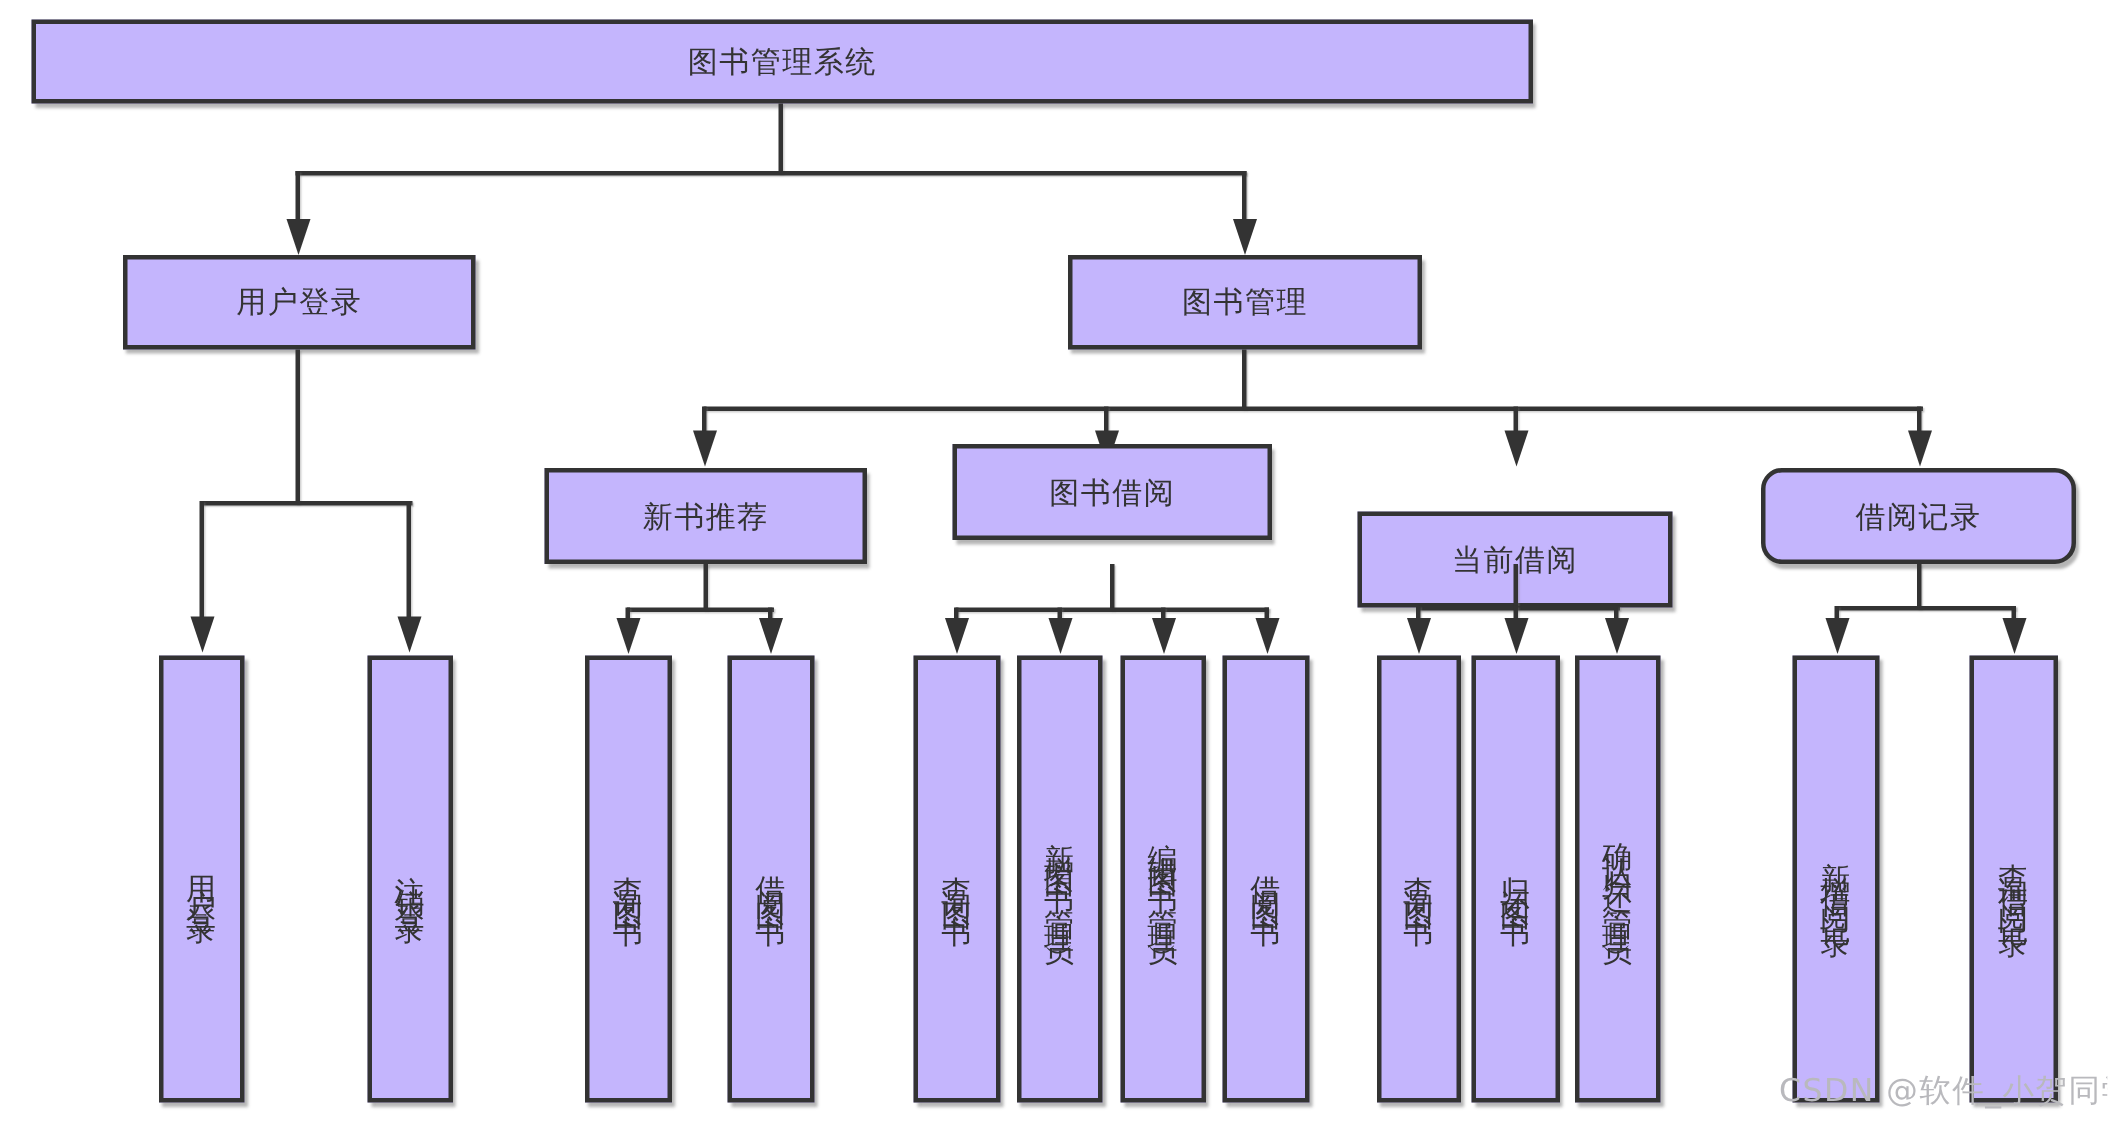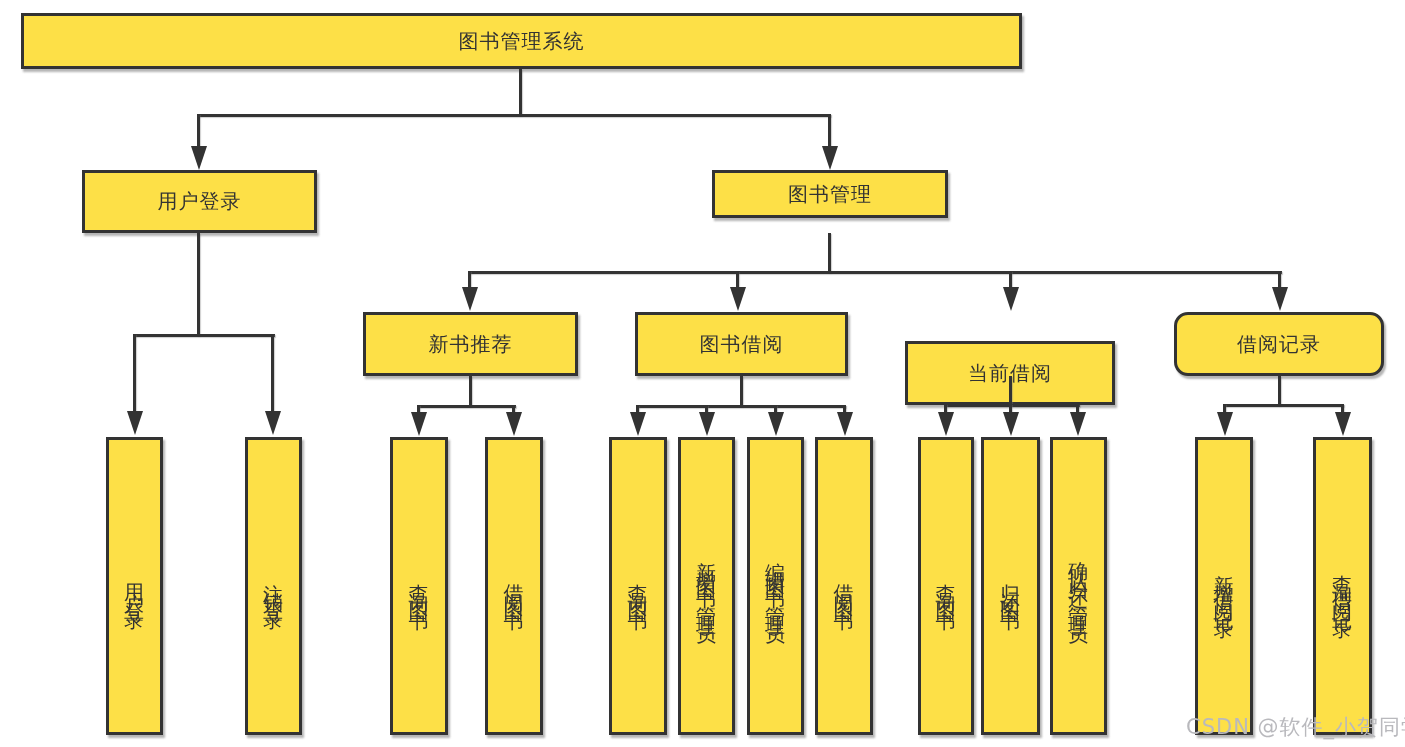--- a/index.html
+++ b/index.html
@@ -11,21 +11,21 @@
   .canvas {
     position: relative;
     width: 1405px;
     height: 747px;
     background: #ffffff;
     overflow: hidden;
   }
   
   .node {
     position: absolute;
-    background: #fde047;
+    background: #c4b5fd;
     border: 3px solid #333333;
     box-shadow: 2px 3px 2px rgba(90,90,90,0.45);
     display: flex;
     align-items: center;
     justify-content: center;
     color: #333333;
     box-sizing: border-box;
   }
   .node-h {
     font-size: 20px;
@@ -83,21 +83,21 @@
   <div class="vline" style="left:519px; top:69px; height:47px;"></div>
   <div class="hline" style="left:197px; top:114px; width:634px;"></div>
   <div class="vline" style="left:197px; top:114px; height:36px;"></div>
   <div class="arrow" style="left:191px; top:146px;"></div>
   <div class="vline" style="left:828px; top:114px; height:36px;"></div>
   <div class="arrow" style="left:822px; top:146px;"></div>
 
   <div class="node node-h" style="left:82px; top:170px; width:235px; height:63px;">
     <span>用户登录</span>
   </div>
-  <div class="node node-h" style="left:712px; top:170px; width:236px; height:48px;">
+  <div class="node node-h" style="left:712px; top:170px; width:236px; height:63px;">
     <span>图书管理</span>
   </div>
 
   <div class="vline" style="left:197px; top:233px; height:103px;"></div>
   <div class="hline" style="left:134px; top:334px; width:141px;"></div>
   <div class="vline" style="left:133px; top:334px; height:80px;"></div>
   <div class="arrow" style="left:127px; top:411px;"></div>
   <div class="vline" style="left:271px; top:334px; height:80px;"></div>
   <div class="arrow" style="left:265px; top:411px;"></div>
 
@@ -108,21 +108,21 @@
   <div class="vline" style="left:736px; top:271px; height:18px;"></div>
   <div class="arrow" style="left:730px; top:287px;"></div>
   <div class="vline" style="left:1009px; top:271px; height:18px;"></div>
   <div class="arrow" style="left:1003px; top:287px;"></div>
   <div class="vline" style="left:1278px; top:271px; height:18px;"></div>
   <div class="arrow" style="left:1272px; top:287px;"></div>
 
   <div class="node node-h" style="left:363px; top:312px; width:215px; height:64px;font-family:Liberation Mono, monospace;">
     <span>新书推荐</span>
   </div>
-  <div class="node node-h" style="left:635px; top:312px; width:213px; height:64px;">
+  <div class="node node-h" style="left:635px; top:296px; width:213px; height:64px;">
     <span>图书借阅</span>
   </div>
   <div class="node node-h" style="left:905px; top:312px; width:210px; height:64px;margin-top:29px;">
     <span>当前借阅</span>
   </div>
   <div class="node node-h" style="left:1174px; top:312px; width:210px; height:64px;border-radius:14px;">
     <span>借阅记录</span>
   </div>
 
   <div class="vline" style="left:469px; top:376px; height:31px;"></div>

